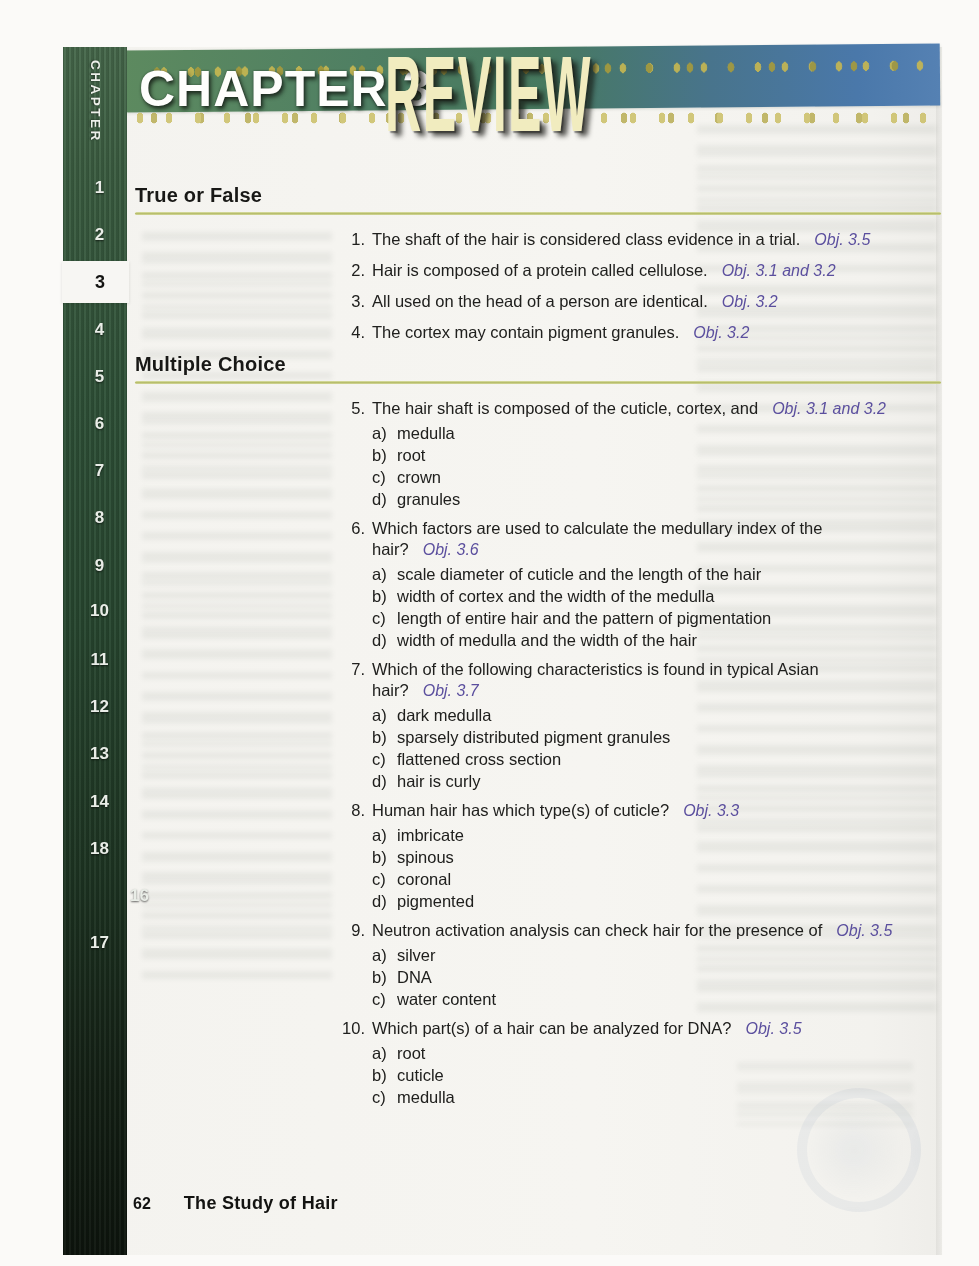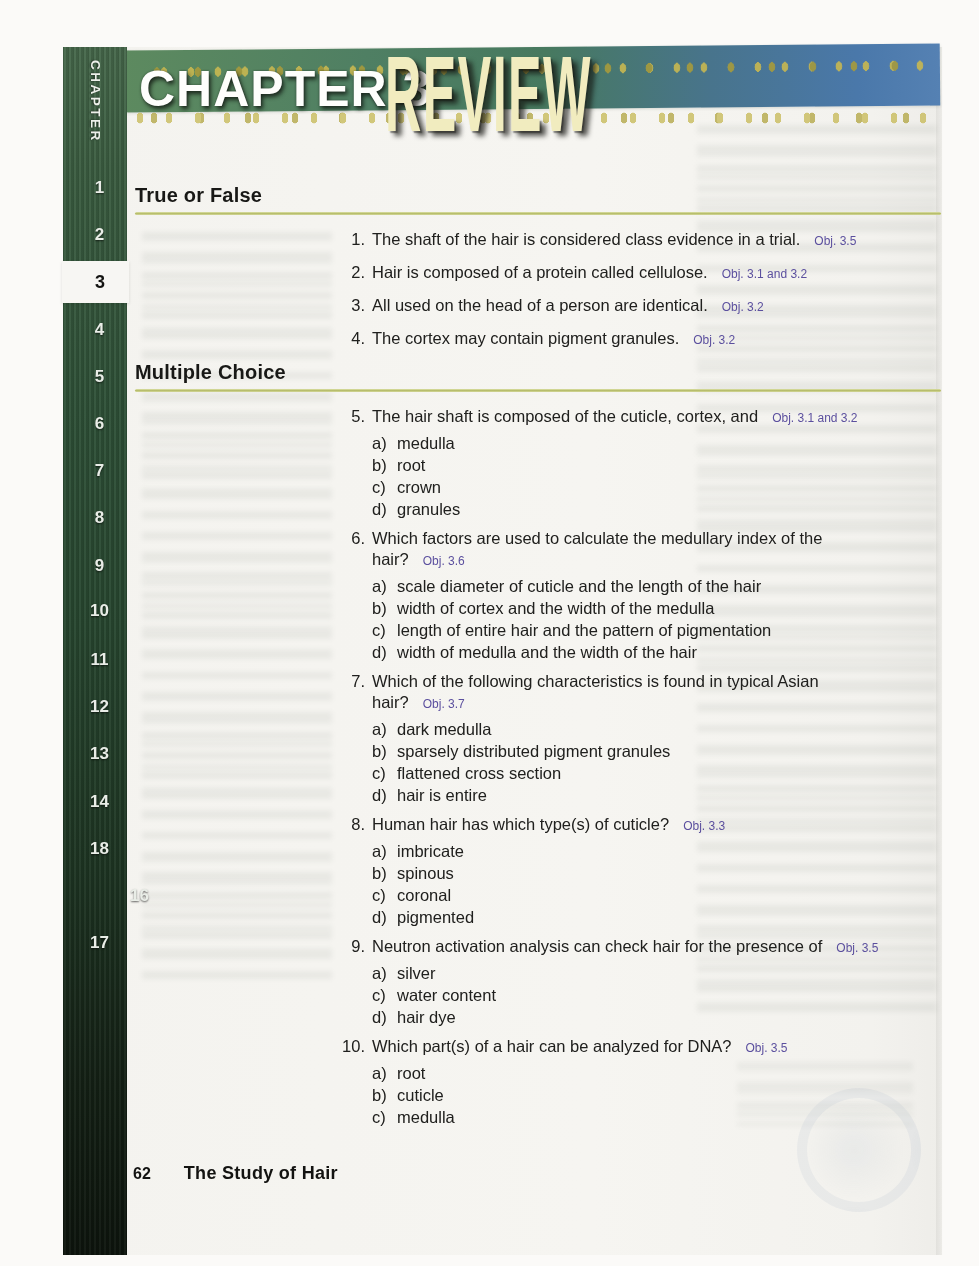--- a/index.html
+++ b/index.html
@@ -107,27 +107,27 @@
   .section-rule{
     margin-top:5px;height:3px;border-radius:2px;
     background:linear-gradient(180deg,#dde2a8,var(--rule-olive,#b4ba67) 55%,#d8dca0);
   }
   .questions{margin:14px 0 0 197px;}
   .question{display:flex;margin-bottom:10px;}
   .question.mc{margin-bottom:8px;}
   .qnum{flex:none;width:33px;text-align:right;margin-right:7px;font-size:16.5px;line-height:21px;}
   .qcontent{flex:1 1 auto;min-width:0;}
   .qline{white-space:nowrap;line-height:21px;font-size:16.5px;}
-  .qobj{color:var(--objective-purple,#5b4f9e);margin-left:14px;font-size:12px;}
+  .qobj{font-style:italic;color:var(--objective-purple,#5b4f9e);margin-left:14px;font-size:16px;}
   .options{margin-top:3px;}
   .option{white-space:nowrap;line-height:22px;font-size:16.5px;}
   .opt-label{display:inline-block;width:25px;}
   
   .page-footer{
-    position:absolute;left:133px;top:1163px;z-index:4;
+    position:absolute;left:133px;top:1193px;z-index:4;
     display:flex;align-items:baseline;gap:33px;color:#131311;
   }
   .footer-num{font-size:16px;font-weight:bold;}
   .footer-name{font-size:18px;font-weight:bold;letter-spacing:.3px;}
 </style>
 </head>
 <body>
 
 <div class="paper-bg"></div>
 <div class="page-edge"></div>
@@ -230,21 +230,21 @@
         </div>
         <div class="question mc">
           <span class="qnum">7.</span>
           <div class="qcontent">
             <div class="qline"><span class="qtext">Which of the following characteristics is found in typical Asian</span></div>
             <div class="qline"><span class="qtext">hair?</span><span class="qobj">Obj. 3.7</span></div>
             <div class="options">
               <div class="option"><span class="opt-label">a)</span><span class="opt-text">dark medulla</span></div>
               <div class="option"><span class="opt-label">b)</span><span class="opt-text">sparsely distributed pigment granules</span></div>
               <div class="option"><span class="opt-label">c)</span><span class="opt-text">flattened cross section</span></div>
-              <div class="option"><span class="opt-label">d)</span><span class="opt-text">hair is entire</span></div>
+              <div class="option"><span class="opt-label">d)</span><span class="opt-text">hair is curly</span></div>
             </div>
           </div>
         </div>
         <div class="question mc">
           <span class="qnum">8.</span>
           <div class="qcontent">
             <div class="qline"><span class="qtext">Human hair has which type(s) of cuticle?</span><span class="qobj">Obj. 3.3</span></div>
             <div class="options">
               <div class="option"><span class="opt-label">a)</span><span class="opt-text">imbricate</span></div>
               <div class="option"><span class="opt-label">b)</span><span class="opt-text">spinous</span></div>
@@ -252,22 +252,22 @@
               <div class="option"><span class="opt-label">d)</span><span class="opt-text">pigmented</span></div>
             </div>
           </div>
         </div>
         <div class="question mc">
           <span class="qnum">9.</span>
           <div class="qcontent">
             <div class="qline"><span class="qtext">Neutron activation analysis can check hair for the presence of</span><span class="qobj">Obj. 3.5</span></div>
             <div class="options">
               <div class="option"><span class="opt-label">a)</span><span class="opt-text">silver</span></div>
+              <div class="option"><span class="opt-label">b)</span><span class="opt-text">DNA</span></div>
               <div class="option"><span class="opt-label">c)</span><span class="opt-text">water content</span></div>
-              <div class="option"><span class="opt-label">d)</span><span class="opt-text">hair dye</span></div>
             </div>
           </div>
         </div>
         <div class="question mc">
           <span class="qnum">10.</span>
           <div class="qcontent">
             <div class="qline"><span class="qtext">Which part(s) of a hair can be analyzed for DNA?</span><span class="qobj">Obj. 3.5</span></div>
             <div class="options">
               <div class="option"><span class="opt-label">a)</span><span class="opt-text">root</span></div>
               <div class="option"><span class="opt-label">b)</span><span class="opt-text">cuticle</span></div>

